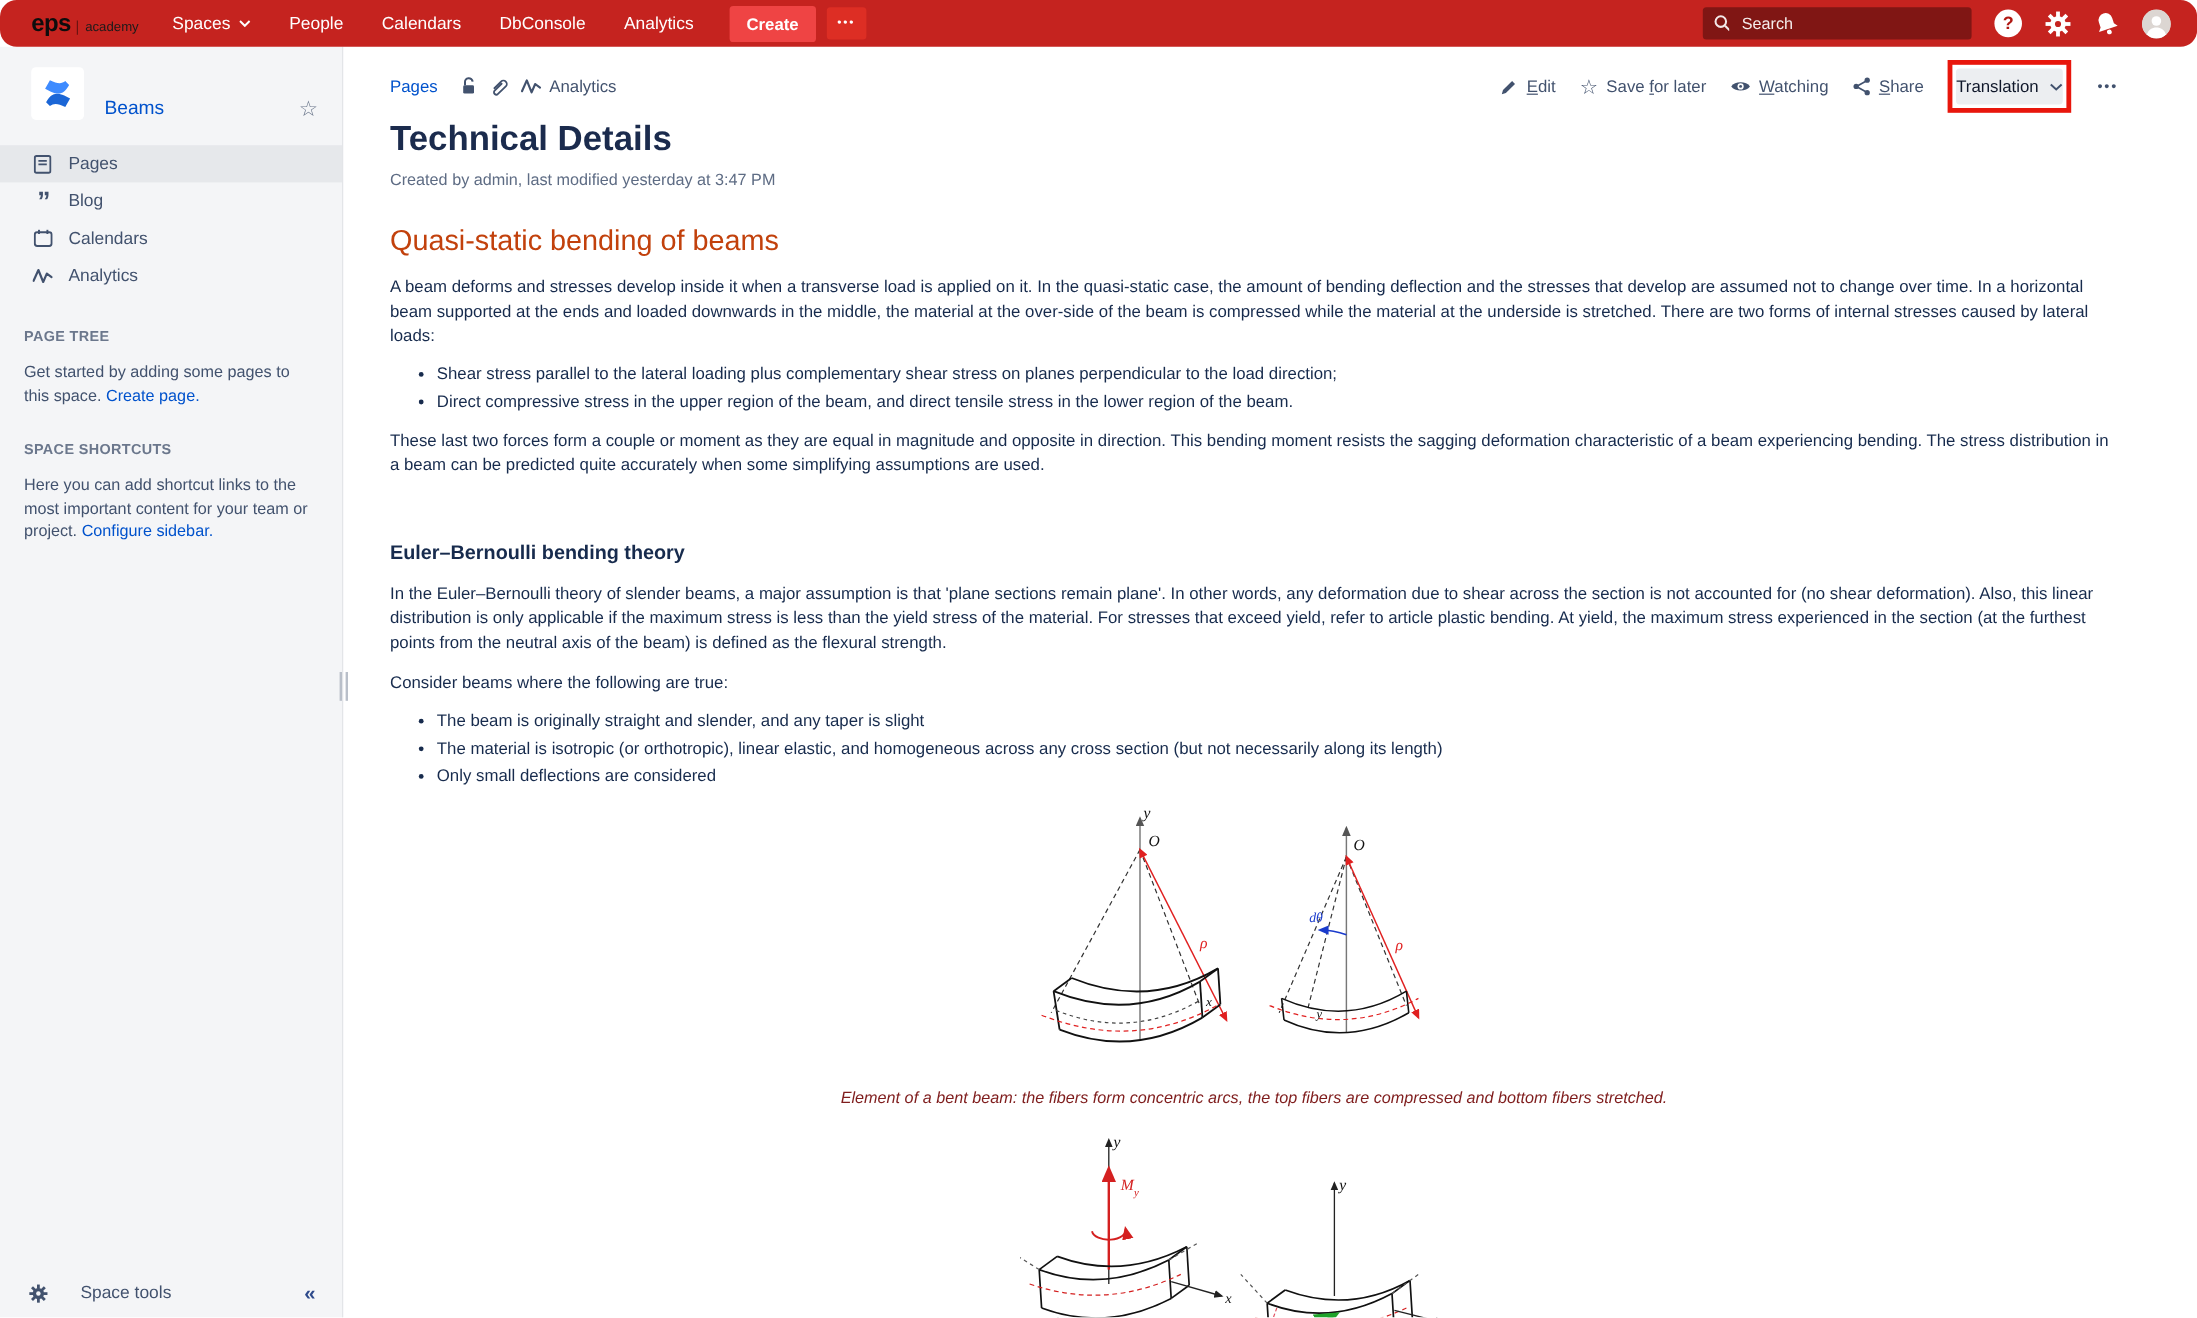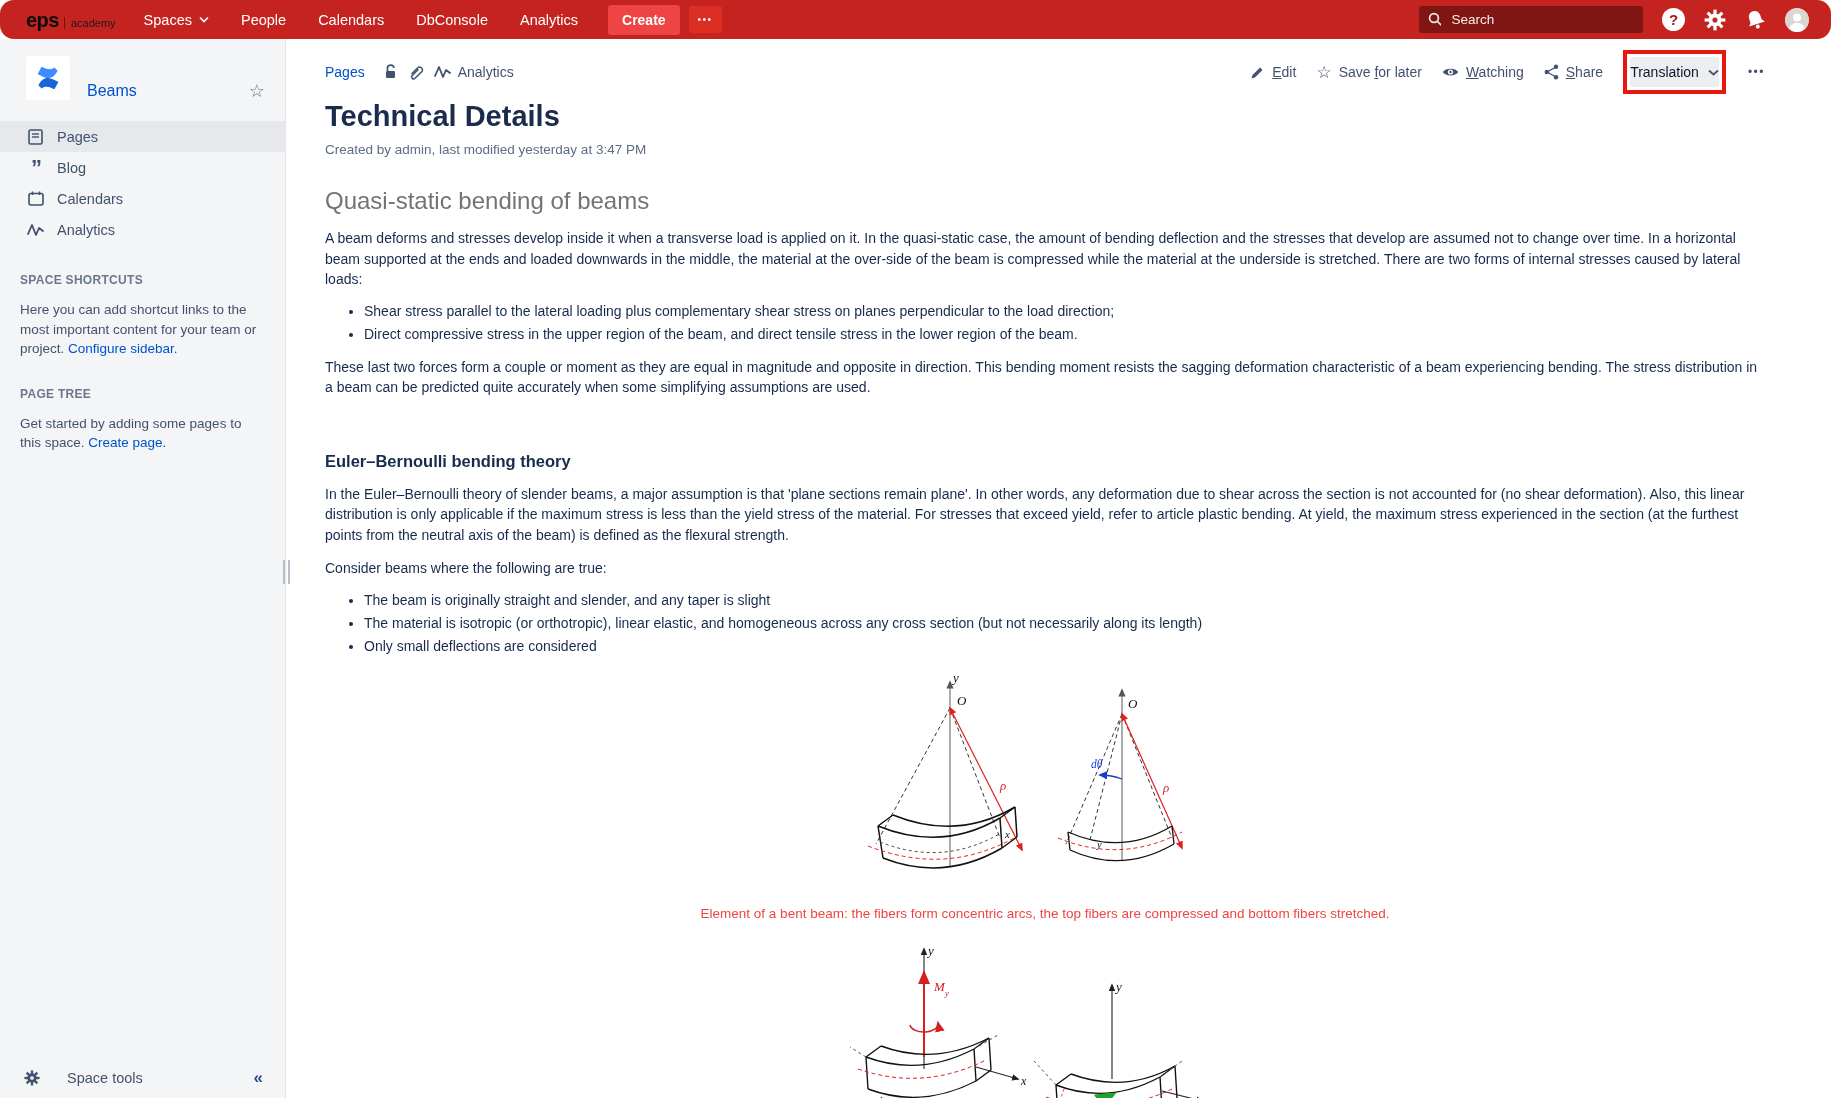--- a/index.html
+++ b/index.html
@@ -50,28 +50,28 @@
   .bc-icon{display:flex;align-items:center;cursor:pointer;}
   .actions{margin-left:auto;display:flex;align-items:center;gap:20px;font-size:14px;color:#42526E;}
   .action{display:flex;align-items:center;gap:7px;cursor:pointer;white-space:nowrap;}
   .action .lbl span{white-space:pre;}
   .u{text-decoration:underline;}
   .annotation-box{border:4px solid #E8160C;padding:3px;display:flex;margin-left:0;}
   .translation-btn{background:#ECEEF1;border:none;border-radius:3px;height:30px;padding:0 0;display:flex;align-items:center;gap:9px;font-size:14px;color:#0f172a;cursor:pointer;font-family:"Liberation Sans",sans-serif;}
   .more-dots{color:#42526E;font-size:12px;letter-spacing:1.5px;cursor:pointer;margin-left:2px;}
   .page-title{font-size:29px;font-weight:600;color:#1B2B4D;margin:10px 0 0;}
   .byline{font-size:13.5px;color:#5E6C84;margin-top:9px;}
-  .content h1{font-size:24px;font-weight:400;color:#737373;margin:30px 0 0;}
+  .content h1{font-size:24px;font-weight:400;color:#c2410c;margin:30px 0 0;}
   .content h2{font-size:16.5px;font-weight:700;color:#172B4D;margin:54px 0 0;}
   .content p{font-size:14px;line-height:20.5px;margin:13px 0 0;max-width:1470px;}
   .content ul{margin:11px 0 0;padding-left:39px;}
   .content li{font-size:14px;line-height:20px;margin:3px 0;}
   .figure{margin-top:12px;text-align:center;}
   .figure2{margin-top:18px;text-align:center;}
-  .caption{font-size:13.5px;margin-top:2px;text-align:center;color:#ef4444;}
+  .caption{font-style:italic;font-size:13.5px;margin-top:2px;text-align:center;color:#7f1d1d;}
   .mathlabel{font-family:"Liberation Serif",serif;font-style:italic;}
 </style>
 </head>
 <body>
 
 <div class="topbar">
   <div class="brand">
     <span class="brand-eps">eps</span>
     <span class="brand-academy">academy</span>
   </div>
@@ -183,31 +183,31 @@
     <div class="sitem">
       <span class="sicon">
         <svg width="17" height="14" viewBox="0 0 17 14">
             <polyline points="1,11 5,2 9,12 12,5 16,8" fill="none" stroke="#42526E" stroke-width="1.8" stroke-linejoin="round" stroke-linecap="round"></polyline>
           </svg>
       </span>
       <span>Analytics</span>
     </div>
   </div>
   <div class="side-section">
+    <h4>PAGE TREE</h4>
+    <p>
+      <span>Get started by adding some pages to this space.</span>
+      <a class="side-link">Create page.</a>
+    </p>
+  </div>
+  <div class="side-section">
     <h4>SPACE SHORTCUTS</h4>
     <p>
       <span>Here you can add shortcut links to the most important content for your team or project.</span>
       <a class="side-link">Configure sidebar.</a>
-    </p>
-  </div>
-  <div class="side-section">
-    <h4>PAGE TREE</h4>
-    <p>
-      <span>Get started by adding some pages to this space.</span>
-      <a class="side-link">Create page.</a>
     </p>
   </div>
   <div class="space-tools">
     <svg width="16" height="16" viewBox="0 0 18 18">
       <g fill="#42526E">
         <rect x="7.7" y="0.5" width="2.6" height="4"></rect>
           <rect x="7.7" y="13.5" width="2.6" height="4"></rect>
         <rect x="7.7" y="0.5" width="2.6" height="4" transform="rotate(45 9 9)"></rect>
           <rect x="7.7" y="13.5" width="2.6" height="4" transform="rotate(45 9 9)"></rect>
         <rect x="7.7" y="0.5" width="2.6" height="4" transform="rotate(90 9 9)"></rect>

